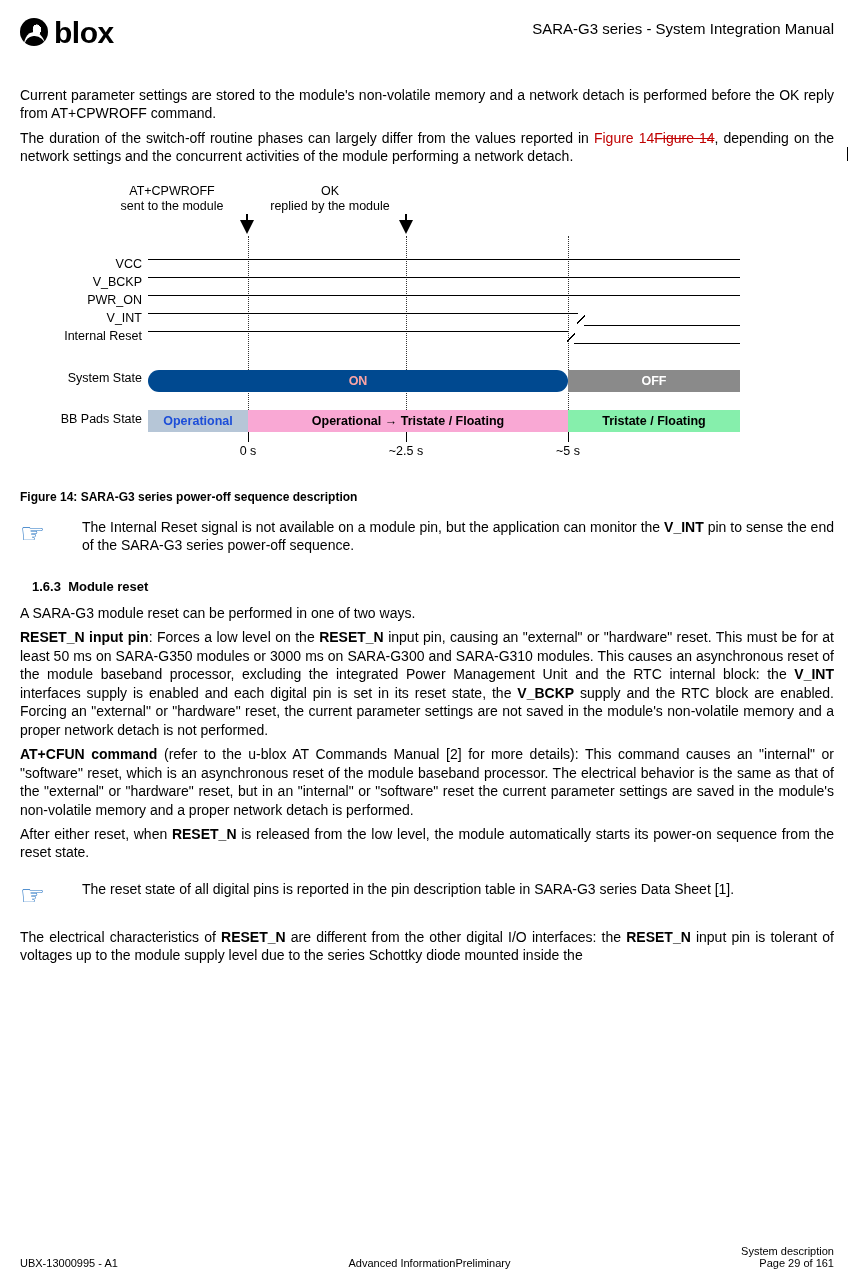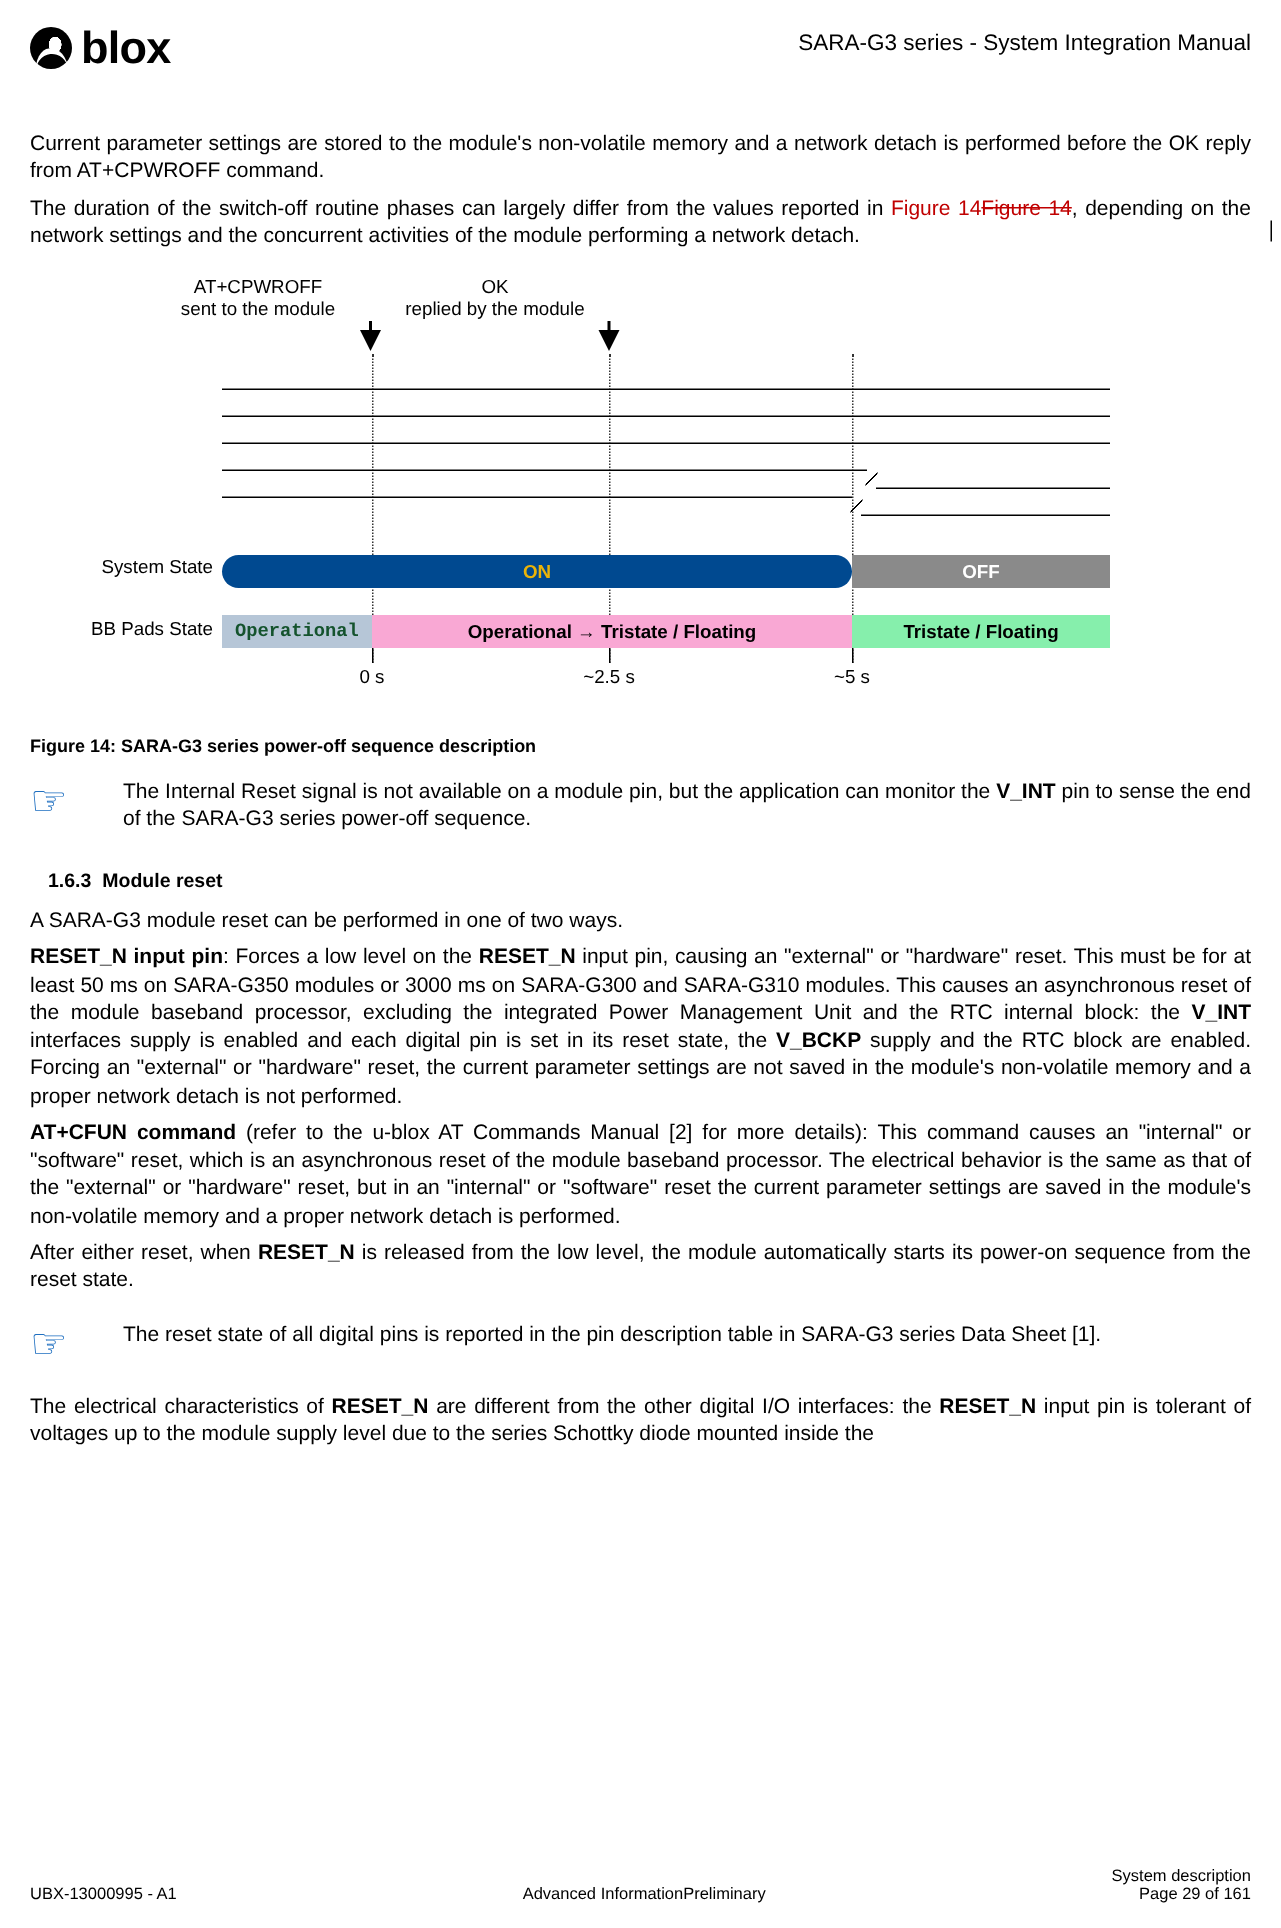--- a/index.html
+++ b/index.html
@@ -49,23 +49,23 @@
   .sig-labels { position: absolute; left: 0; top: 0; width: 122px; text-align: right; font-size: 12.5px; }
   .sig-row { height: 18px; line-height: 18px; display:flex; align-items:center; justify-content:flex-end; }
   .chart { position: absolute; left: 128px; right: 94px; top: 0; height: 300px; }
   .annot { position: absolute; font-size: 12.5px; text-align: center; line-height: 1.2; white-space: nowrap; }
   .arrow-down { width: 0; height: 0; border-left: 7px solid transparent; border-right: 7px solid transparent; border-top: 14px solid #000; position: absolute; }
   .hline { position: absolute; height: 1.5px; background: #000; }
   .vdash { position: absolute; width: 0; border-left: 1px dotted #333; }
   .tick { position: absolute; width: 1px; background: #000; }
   .state-bar { position: absolute; height: 22px; display: flex; font-size: 12.5px; font-weight: 700; }
   .seg { display: flex; align-items: center; justify-content: center; height: 100%; white-space: nowrap; }
-  .c-on   { background: #004990; color: #eab308; border-radius: 11px; }
+  .c-on   { background: #004990; color: #fca5a5; border-radius: 11px; }
   .c-off  { background: #8a8a8a; color: #fff; }
-  .c-op   { background: #b6c6d7; color: #14532d; font-family: Liberation Mono, monospace; }
+  .c-op   { background: #b6c6d7; color: #1d4ed8; }
   .c-opt  { background: #f9a8d4; color: #000; }
   .c-tri  { background: #86efac; color: #000; }
   .tlabel { position: absolute; font-size: 12.5px; }
   .fig-caption { font-size: 12px; font-weight: 700; margin: 0px 0 14px 0; }
   
   .note { display: flex; gap: 18px; margin: 4px 0 24px 0; }
   .hand { font-size: 28px; color: #1f6fc0; width: 44px; line-height: 1; padding-top: 2px;}
   .note .para { margin: 0; flex: 1; }
   
   .h3 { font-size: 13px; font-weight: 700; margin: 6px 0 10px 12px; }
@@ -106,20 +106,27 @@
     <div class="arrow-down" style="left:220px; top:36px;"></div>
     <div style="position:absolute; left:226px; top:30px; width:2px; height:8px; background:#000;"></div>
 
     <div class="annot" style="left:310px; top:0; transform:translateX(-50%);">
       <span>OK</span><br>
       <span>replied by the module</span>
     </div>
     <div class="arrow-down" style="left:379px; top:36px;"></div>
     <div style="position:absolute; left:385px; top:30px; width:2px; height:8px; background:#000;"></div>
 
+    <div class="sig-labels" style="top:71px;">
+      <div class="sig-row">VCC</div>
+      <div class="sig-row">V_BCKP</div>
+      <div class="sig-row">PWR_ON</div>
+      <div class="sig-row">V_INT</div>
+      <div class="sig-row">Internal Reset</div>
+    </div>
     <div class="sig-labels" style="top:185px;">
       <div class="sig-row">System State</div>
     </div>
     <div class="sig-labels" style="top:226px;">
       <div class="sig-row">BB Pads State</div>
     </div>
 
     <div class="chart">
 
       <div class="vdash" style="left:100px; top:52px; height:206px;"></div>

